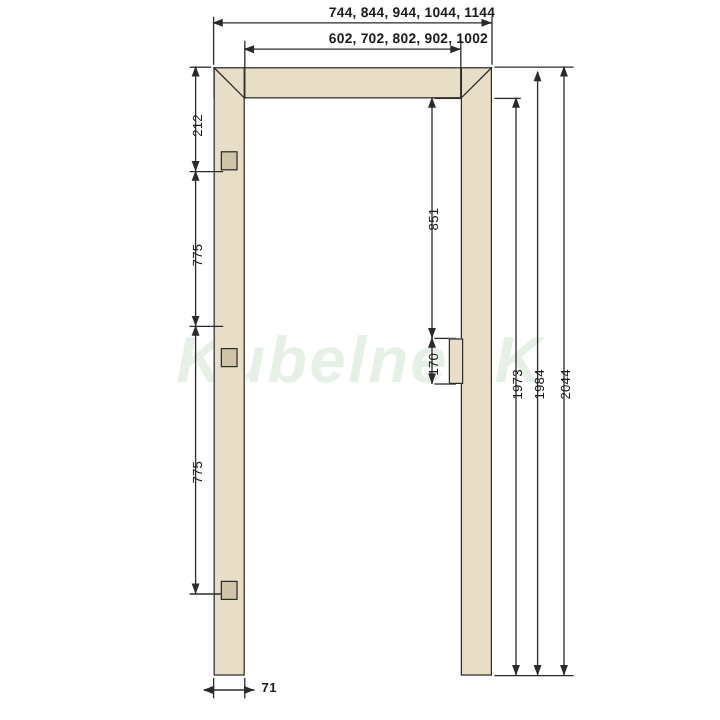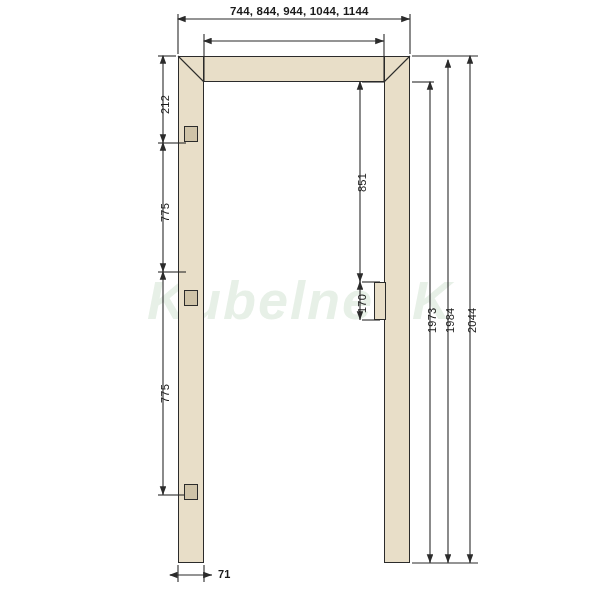--- a/index.html
+++ b/index.html
@@ -38,20 +38,21 @@
   .dim-label {
     position: absolute;
     font-size: 11px;
     color: #1a1a1a;
     white-space: nowrap;
     letter-spacing: 0.2px;
   }
   .dim-label.bold {
     font-weight: bold;
     font-size: 11.5px;
+    margin-left: 44px;
   }
   .dim-label.vert {
     transform-origin: 0 0;
     transform: rotate(-90deg);
   }
   .wm {
     position: absolute;
     left: 50%;
     top: 50%;
     transform: translate(-50%, -50%);
@@ -137,20 +138,21 @@
     </g>
   </svg>
 
   <div class="hinge" style="left:184px; top:126px; width:14px; height:16px;"></div>
   <div class="hinge" style="left:184px; top:290px; width:14px; height:16px;"></div>
   <div class="hinge" style="left:184px; top:484px; width:14px; height:16px;"></div>
 
   <div class="strike" style="left:374px; top:282px; width:12px; height:38px;"></div>
 
   <div class="dim-label bold" style="left:230px; top:5px;">744, 844, 944, 1044, 1144</div>
+  <div class="dim-label bold" style="left:230px; top:27px;">602, 702, 802, 902, 1002</div>
 
   <div class="dim-label vert" style="left:159px; top:114px;">212</div>
   <div class="dim-label vert" style="left:159px; top:222px;">775</div>
   <div class="dim-label vert" style="left:159px; top:403px;">775</div>
 
   <div class="dim-label vert" style="left:356px; top:192px;">851</div>
   <div class="dim-label vert" style="left:356px; top:313px;">170</div>
 
   <div class="dim-label vert" style="left:426px; top:333px;">1973</div>
   <div class="dim-label vert" style="left:444px; top:333px;">1984</div>

